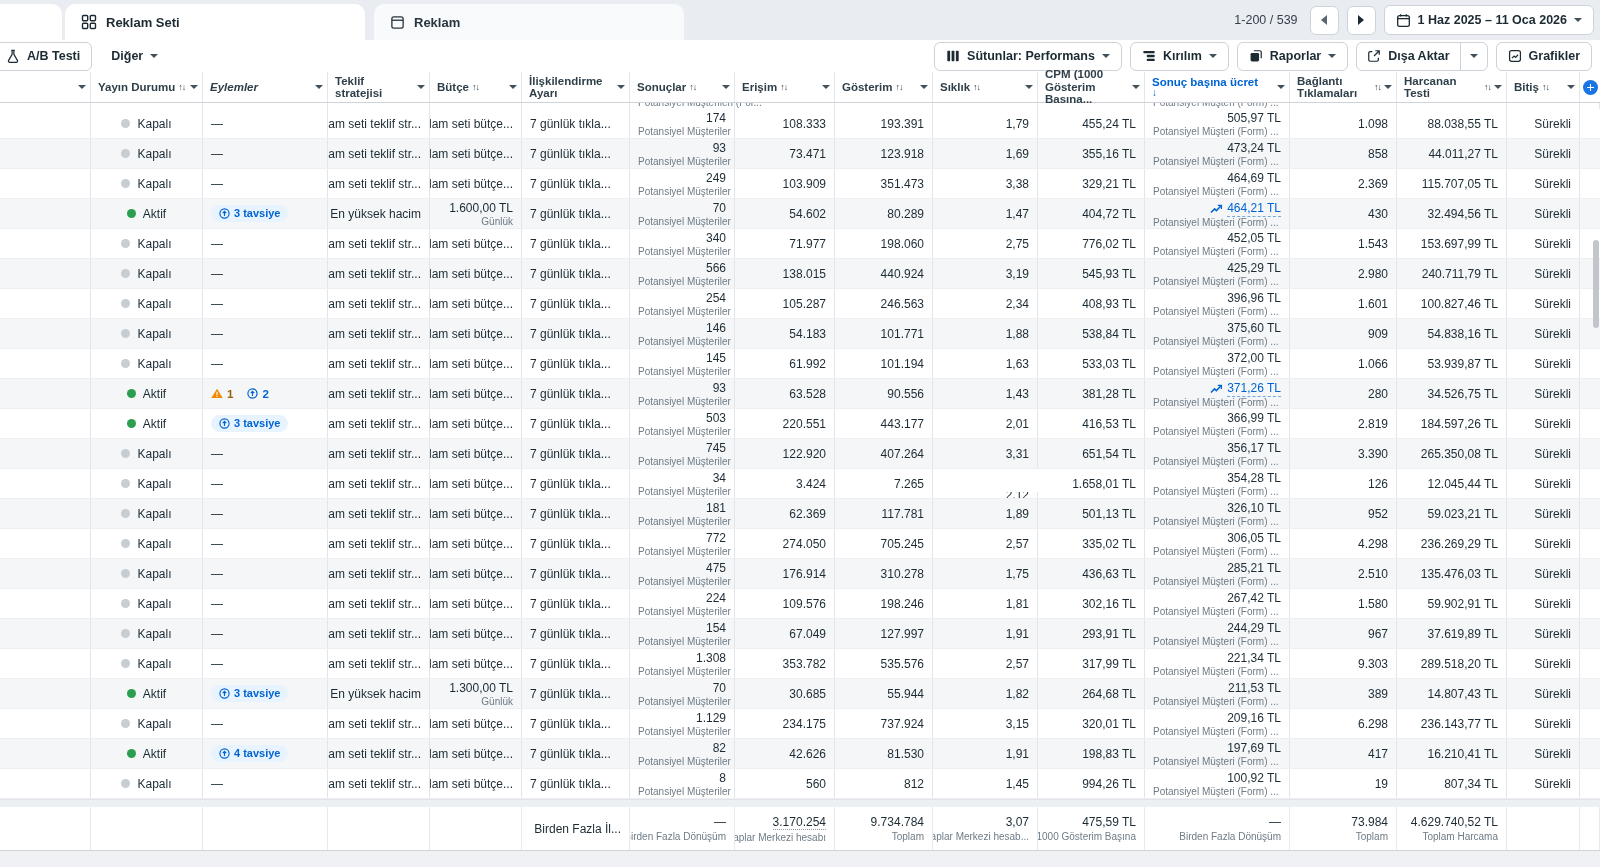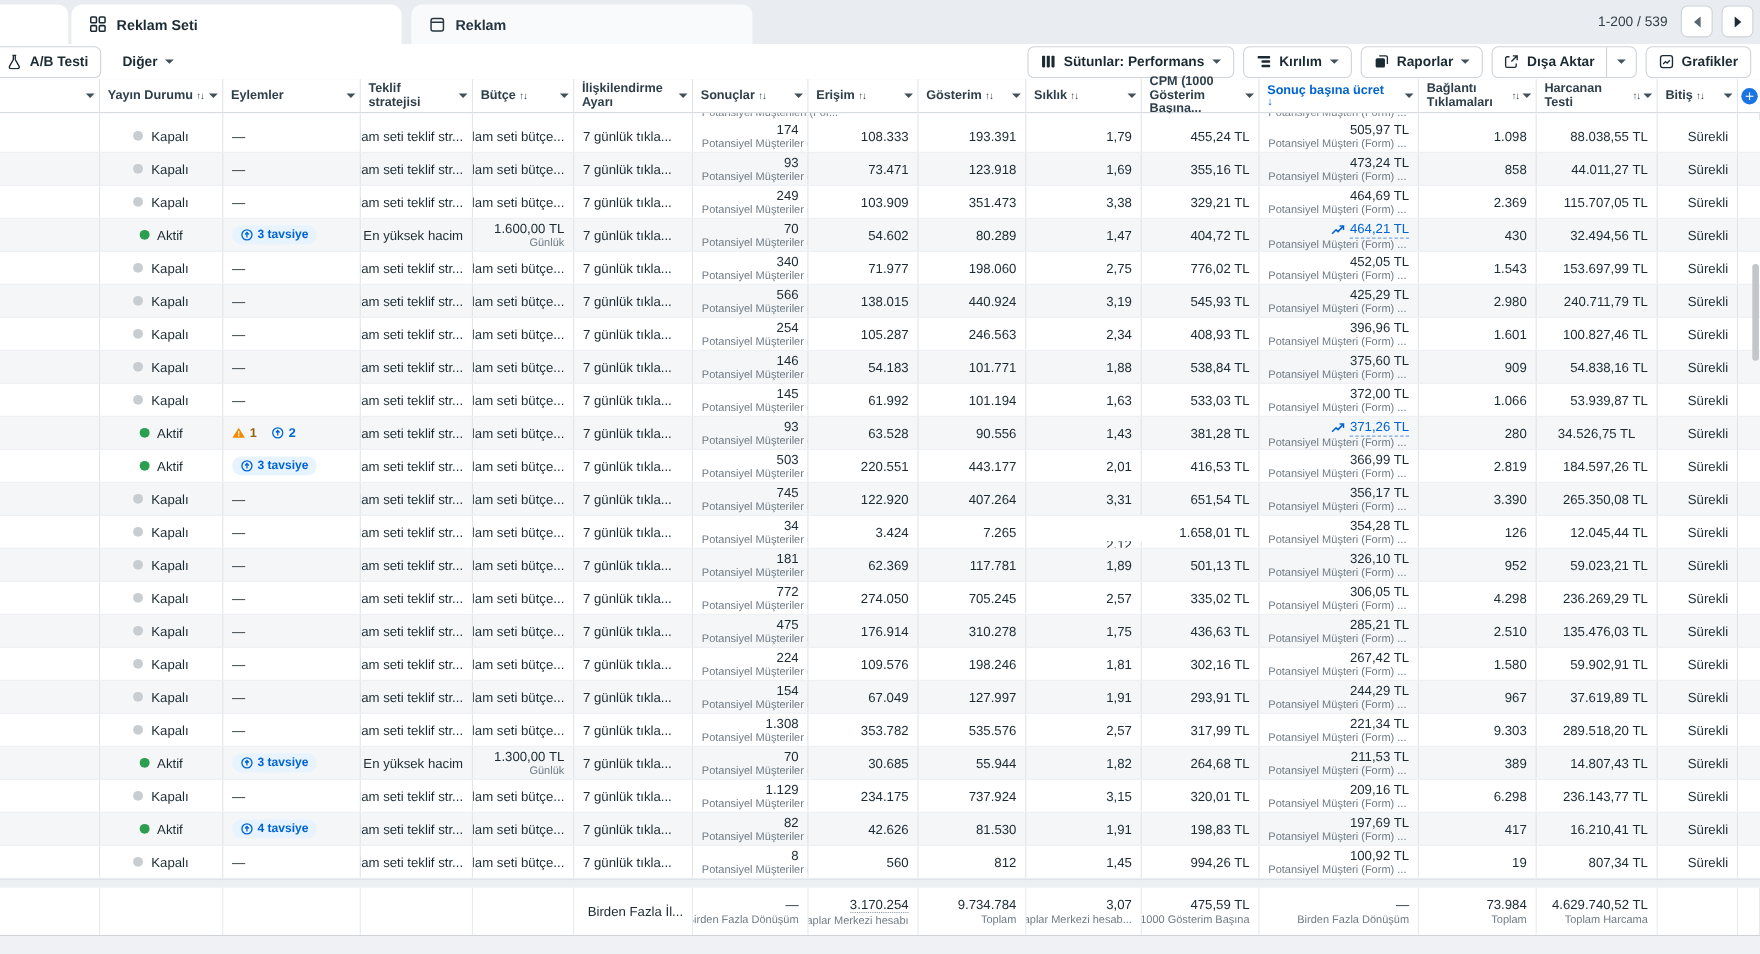--- a/index.html
+++ b/index.html
@@ -106,20 +106,32 @@
       <span>Reklam Seti</span>
     </div>
     <div class="tab-controls">
       <span class="range">1-200 / 539</span>
       <div class="navbtn">
           <span class="tri-l"></span>
         </div>
       <div class="navbtn">
           <span class="tri-r"></span>
         </div>
+      <div class="btn" style="height:30px">
+        <span>
+          <svg width="15" height="15" viewBox="0 0 16 16" fill="none" stroke="#1c2b33" stroke-width="1.4">
+            <rect x="1.8" y="2.8" width="12.4" height="11.4" rx="2"></rect>
+              <line x1="1.8" y1="6" x2="14.2" y2="6"></line>
+            <line x1="5" y1="1.2" x2="5" y2="3.6"></line>
+              <line x1="11" y1="1.2" x2="11" y2="3.6"></line>
+          </svg>
+        </span>
+        <span>1 Haz 2025 – 11 Oca 2026</span>
+        <span class="caret"></span>
+      </div>
     </div>
   </div>
 
   <div class="toolbar">
     <div class="tb-left">
       <div class="btn">
         <span>
           <svg width="14" height="14" viewBox="0 0 16 16" fill="none" stroke="#1c2b33" stroke-width="1.4">
             <path d="M6 1.5h4M7 1.5v4.5L3 13a1.6 1.6 0 0 0 1.4 2.4h7.2A1.6 1.6 0 0 0 13 13L9 6V1.5"></path>
           </svg>
@@ -192,21 +204,21 @@
 
   <div class="thead" id="thead">
       <div class="th" style="width: 91px;">
         <span class="caret hcaret"></span>
       </div>
       <div class="th" style="width: 112px;">
         <span>Yayın Durumu</span>
         <span class="sort">↑↓</span>
         <span class="caret hcaret"></span>
       </div>
-      <div class="th" style="width: 125px;">
+      <div class="th" style="width: 125px; font-style: italic;">
         <span>Eylemler</span>
         <span class="caret hcaret"></span>
       </div>
       <div class="th" style="width: 102px;">
         <span>Teklif stratejisi</span>
         <span class="caret hcaret"></span>
       </div>
       <div class="th" style="width: 92px;">
         <span>Bütçe</span>
         <span class="sort">↑↓</span>
@@ -826,21 +838,21 @@
                 <path d="M7.8 1.4h3.6V5" stroke-width="1.3"></path>
               </svg>
             </span>
             <span class="link-val val">371,26 TL</span>
           </div>
           <span class="sub left">Potansiyel Müşteri (Form) ...</span>
         </div>
         <div class="td right" style="width: 107px;">
           <span>280</span>
         </div>
-        <div class="td right" style="width: 110px; align-items: center;">
+        <div class="td right" style="width: 110px;">
           <span>34.526,75 TL</span>
         </div>
         <div class="td right" style="width: 73px;">
           <span>Sürekli</span>
         </div>
         <div class="td noborder" style="width: 20px;"></div>
       </div>
       <div class="tr">
         <div class="td" style="width: 91px;"></div>
         <div class="td statuscell" style="width: 112px;">

